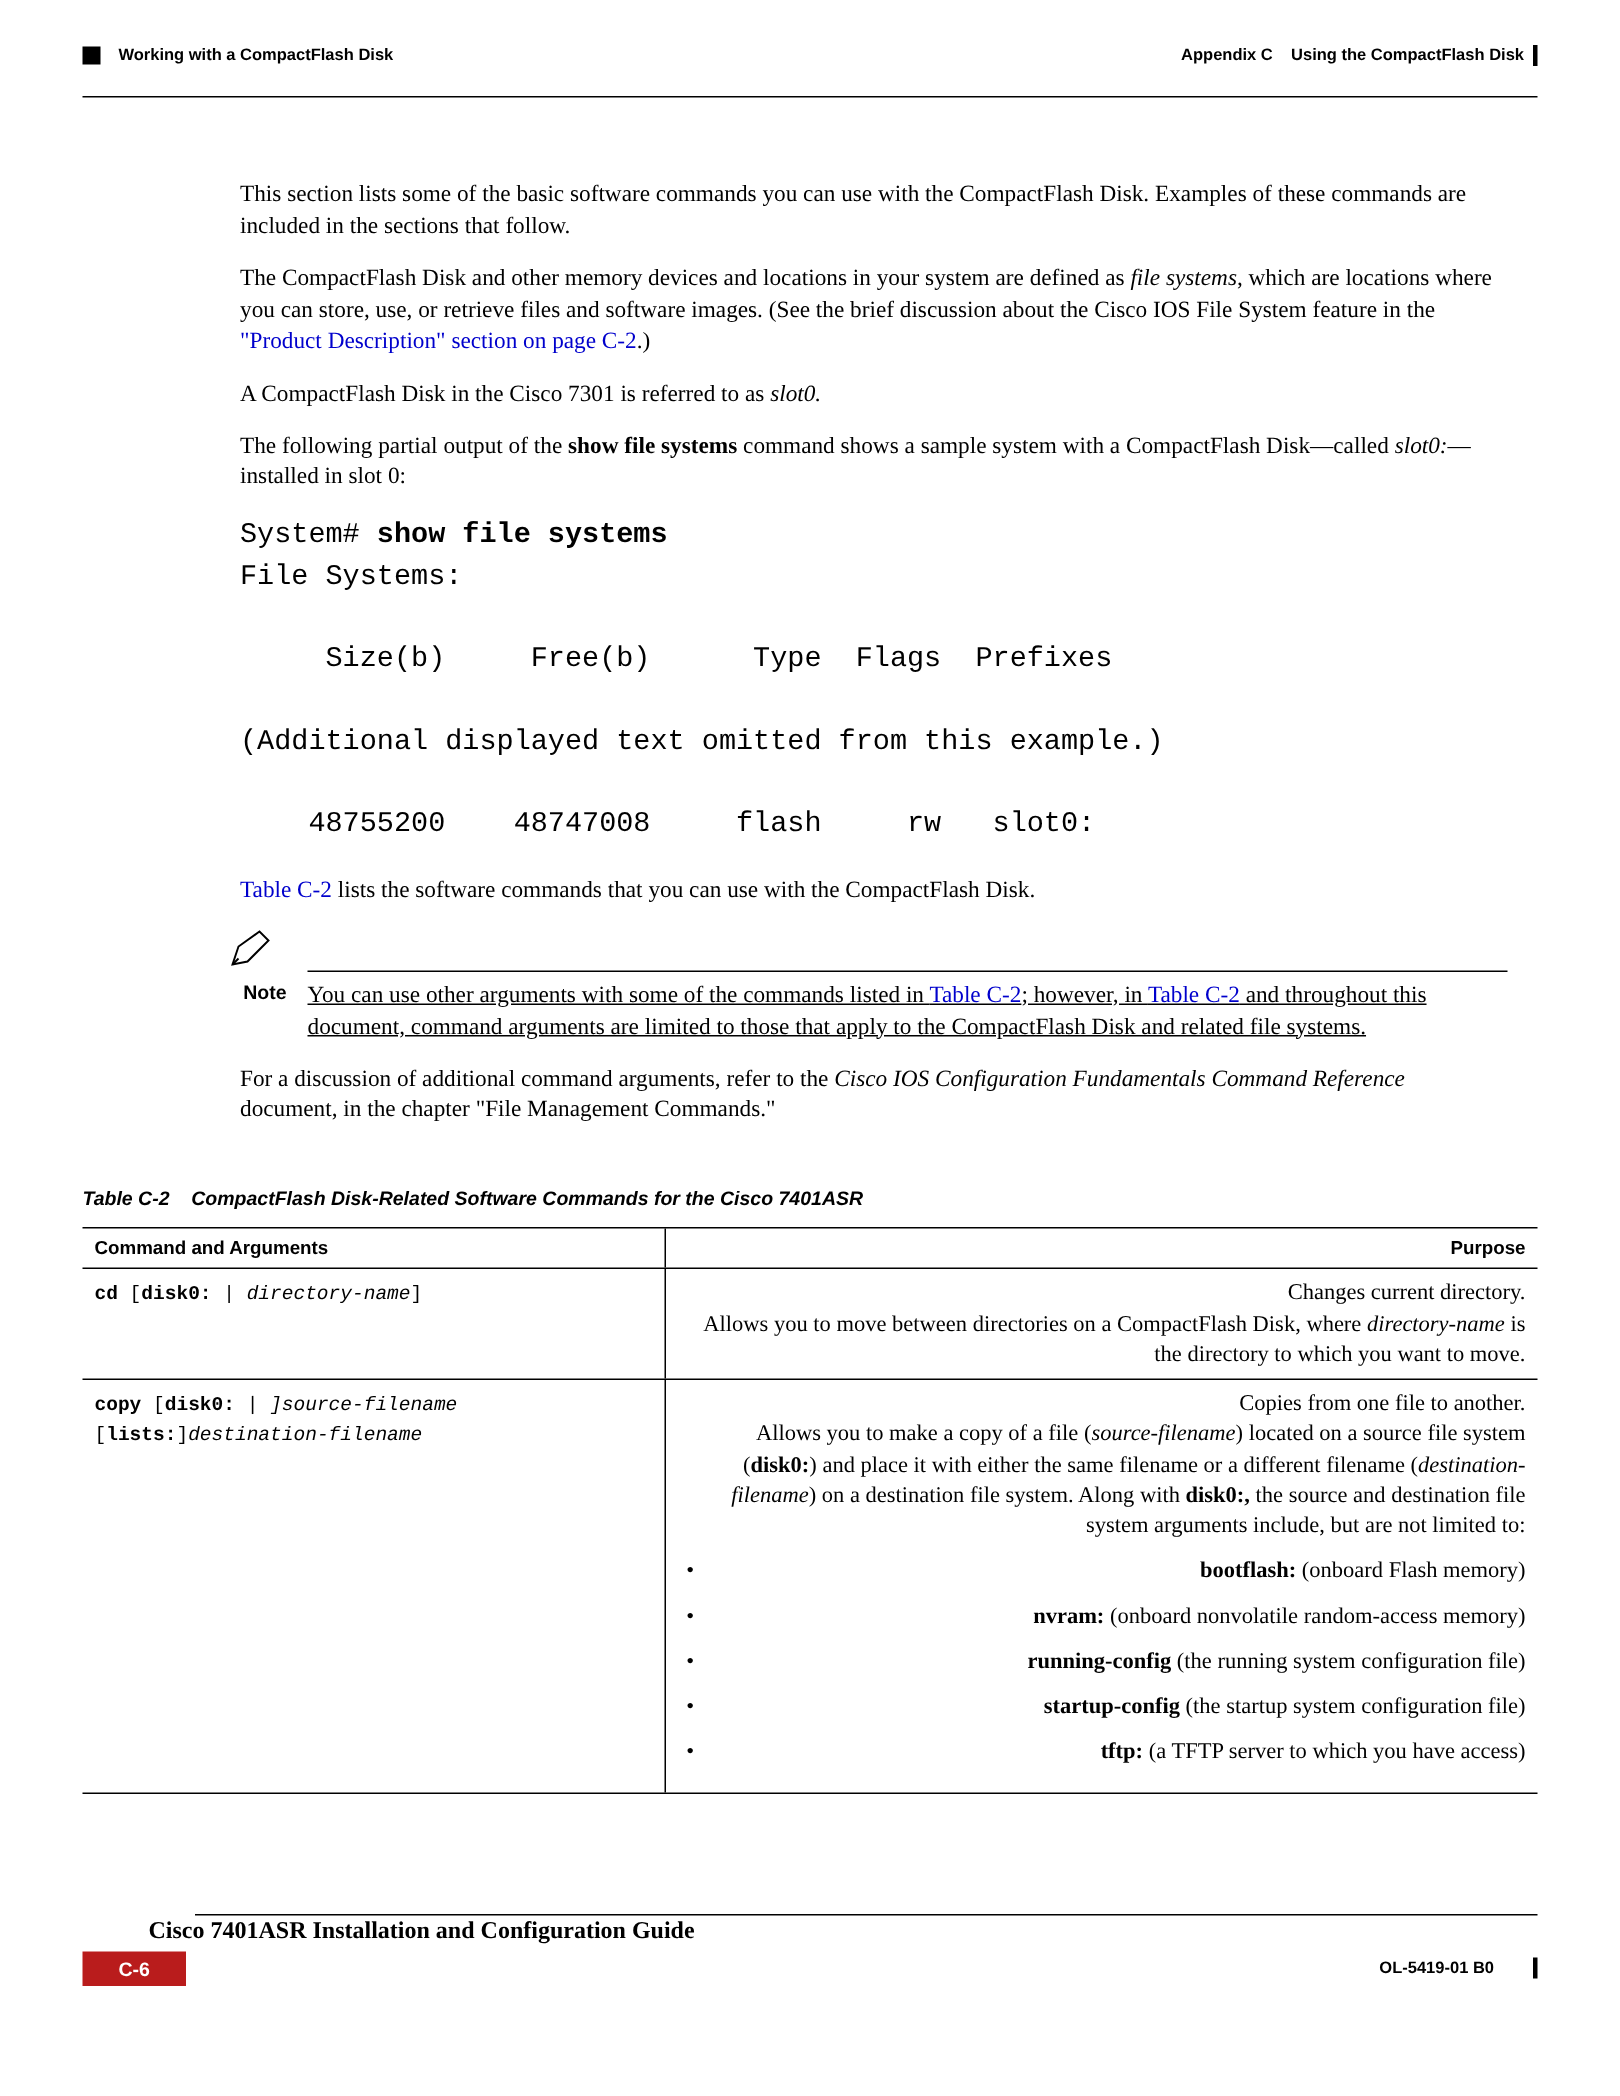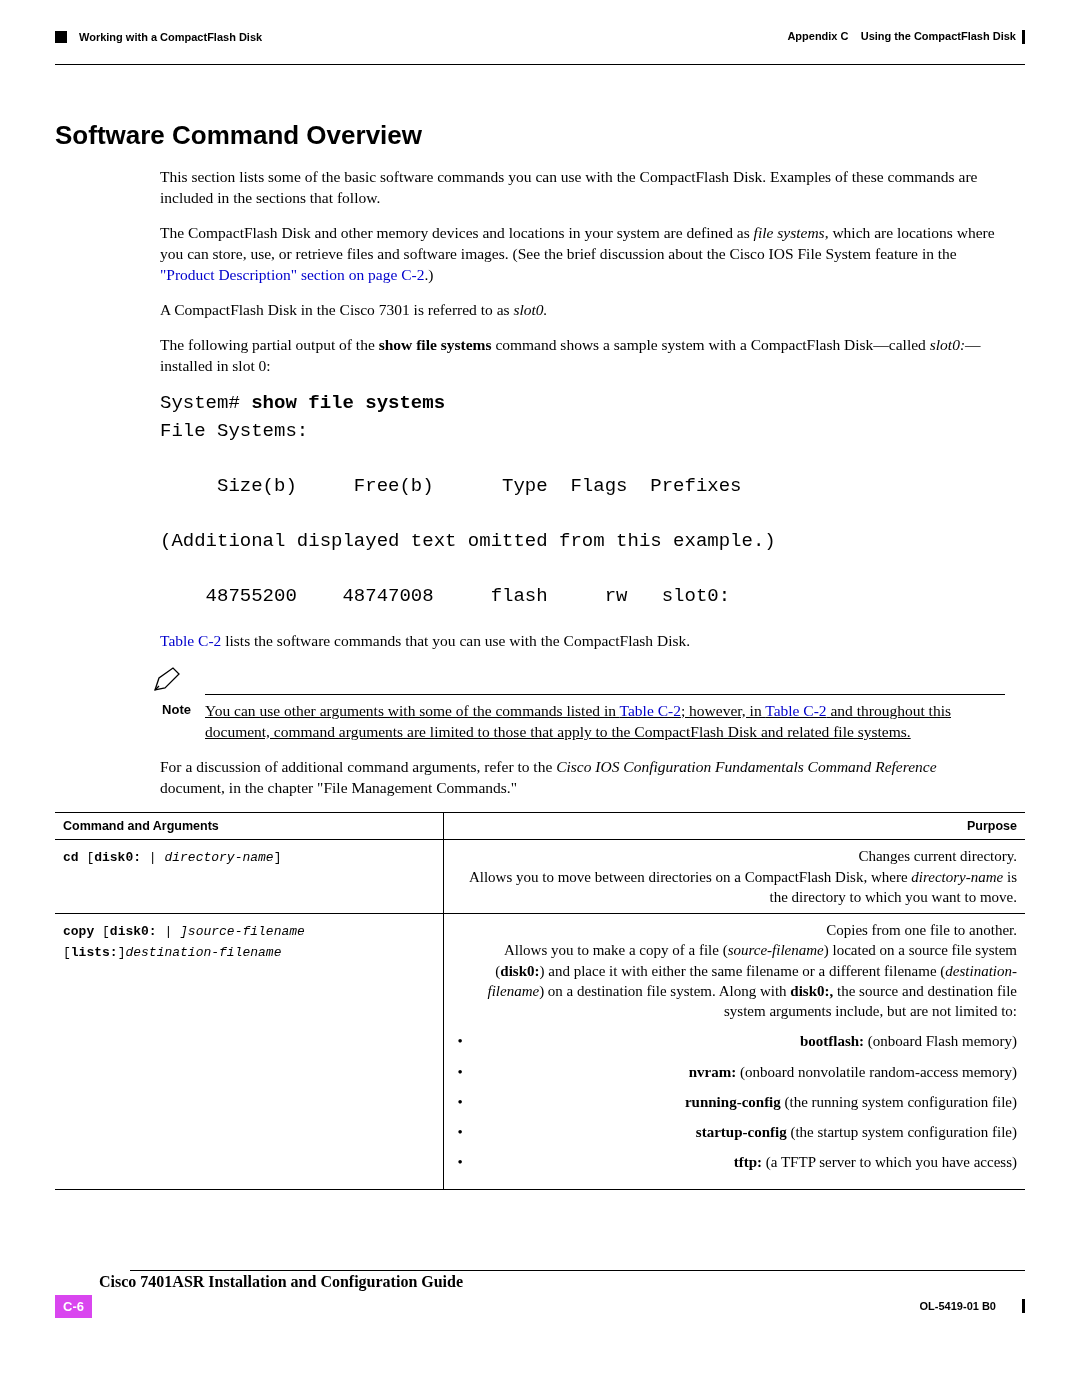--- a/index.html
+++ b/index.html
@@ -155,26 +155,26 @@
   .footer-line {
     display: flex;
     justify-content: space-between;
     align-items: center;
     font-family: Arial, Helvetica, sans-serif;
     font-size: 11px;
     font-weight: bold;
     margin-top: 4px;
   }
   .page-num-box {
-    background: #d946ef;
+    background: #b91c1c;
     color: #fff;
     font-family: Arial, Helvetica, sans-serif;
     font-weight: bold;
     font-size: 13px;
-    padding: 4px 8px;
+    padding: 4px 24px;
     display: inline-block;
   }
   .footer-left {
     display: flex;
     align-items: center;
     gap: 0;
   }
   .footer-right {
     display: flex;
     align-items: center;
@@ -190,21 +190,20 @@
     <div class="left">
       <span class="sq"></span>
       <span>Working with a CompactFlash Disk</span>
     </div>
     <div>
       <span>Appendix C</span>&nbsp;&nbsp;&nbsp;&nbsp;<span>Using the CompactFlash Disk</span><span class="vbar-right"></span>
     </div>
   </div>
   <div class="top-rule"></div>
 
-  <h1 class="section-title">Software Command Overview</h1>
 
   <div class="body-indent">
     <p class="body">This section lists some of the basic software commands you can use with the CompactFlash Disk. Examples of these commands are included in the sections that follow.</p>
 
     <p class="body">
       <span>The CompactFlash Disk and other memory devices and locations in your system are defined as </span><span class="italic">file systems</span><span>, which are locations where you can store, use, or retrieve files and software images. (See the brief discussion about the Cisco IOS File System feature in the </span><a class="xref" href="#">"Product Description" section on page C-2</a><span>.)</span>
     </p>
 
     <p class="body">
       <span>A CompactFlash Disk in the Cisco 7301 is referred to as </span><span class="italic">slot0.</span>
@@ -247,20 +246,23 @@
       </div>
     </div>
   </div>
 
   <div class="body-indent">
     <p class="body">
       <span>For a discussion of additional command arguments, refer to the </span><span class="italic">Cisco IOS Configuration Fundamentals Command Reference</span><span> document, in the chapter "File Management Commands."</span>
     </p>
   </div>
 
+  <div class="table-caption">
+    <span>Table C-2</span>&nbsp;&nbsp;&nbsp;&nbsp;<span>CompactFlash Disk-Related Software Commands for the Cisco 7401ASR</span>
+  </div>
 
   <table class="cmd">
     <colgroup>
         <col style="width:40%">
         <col style="width:60%">
       </colgroup>
     <thead>
       <tr>
         <th>Command and Arguments</th>
         <th>Purpose</th>

